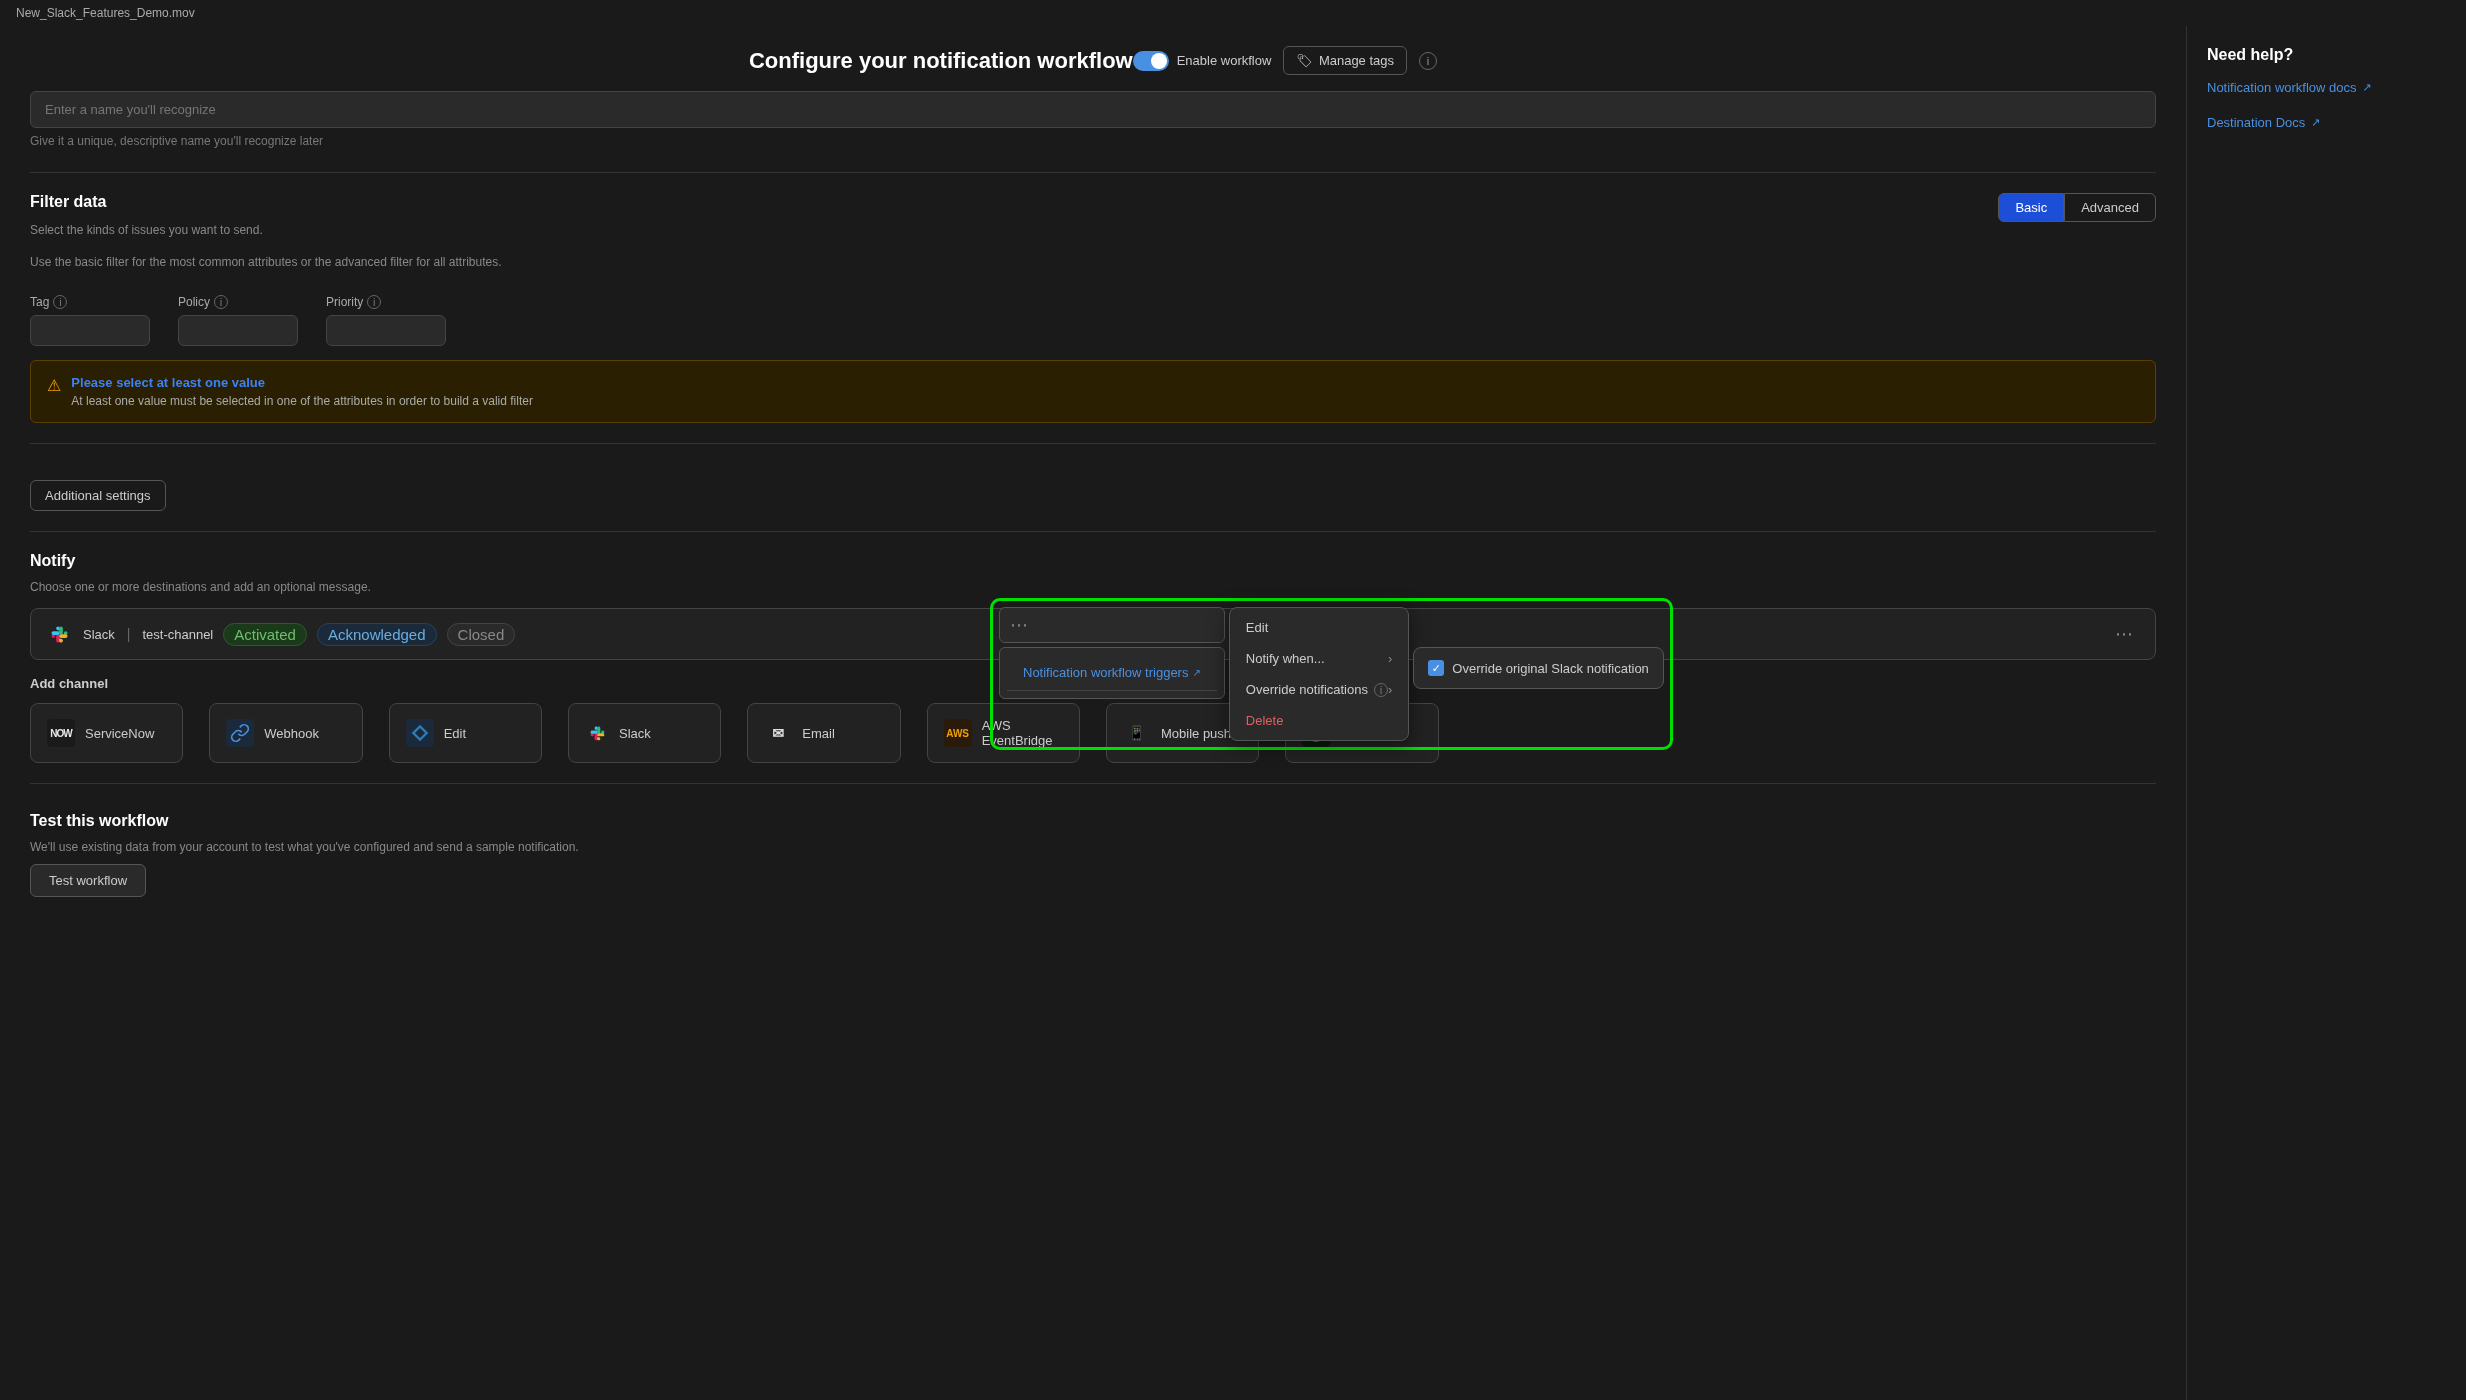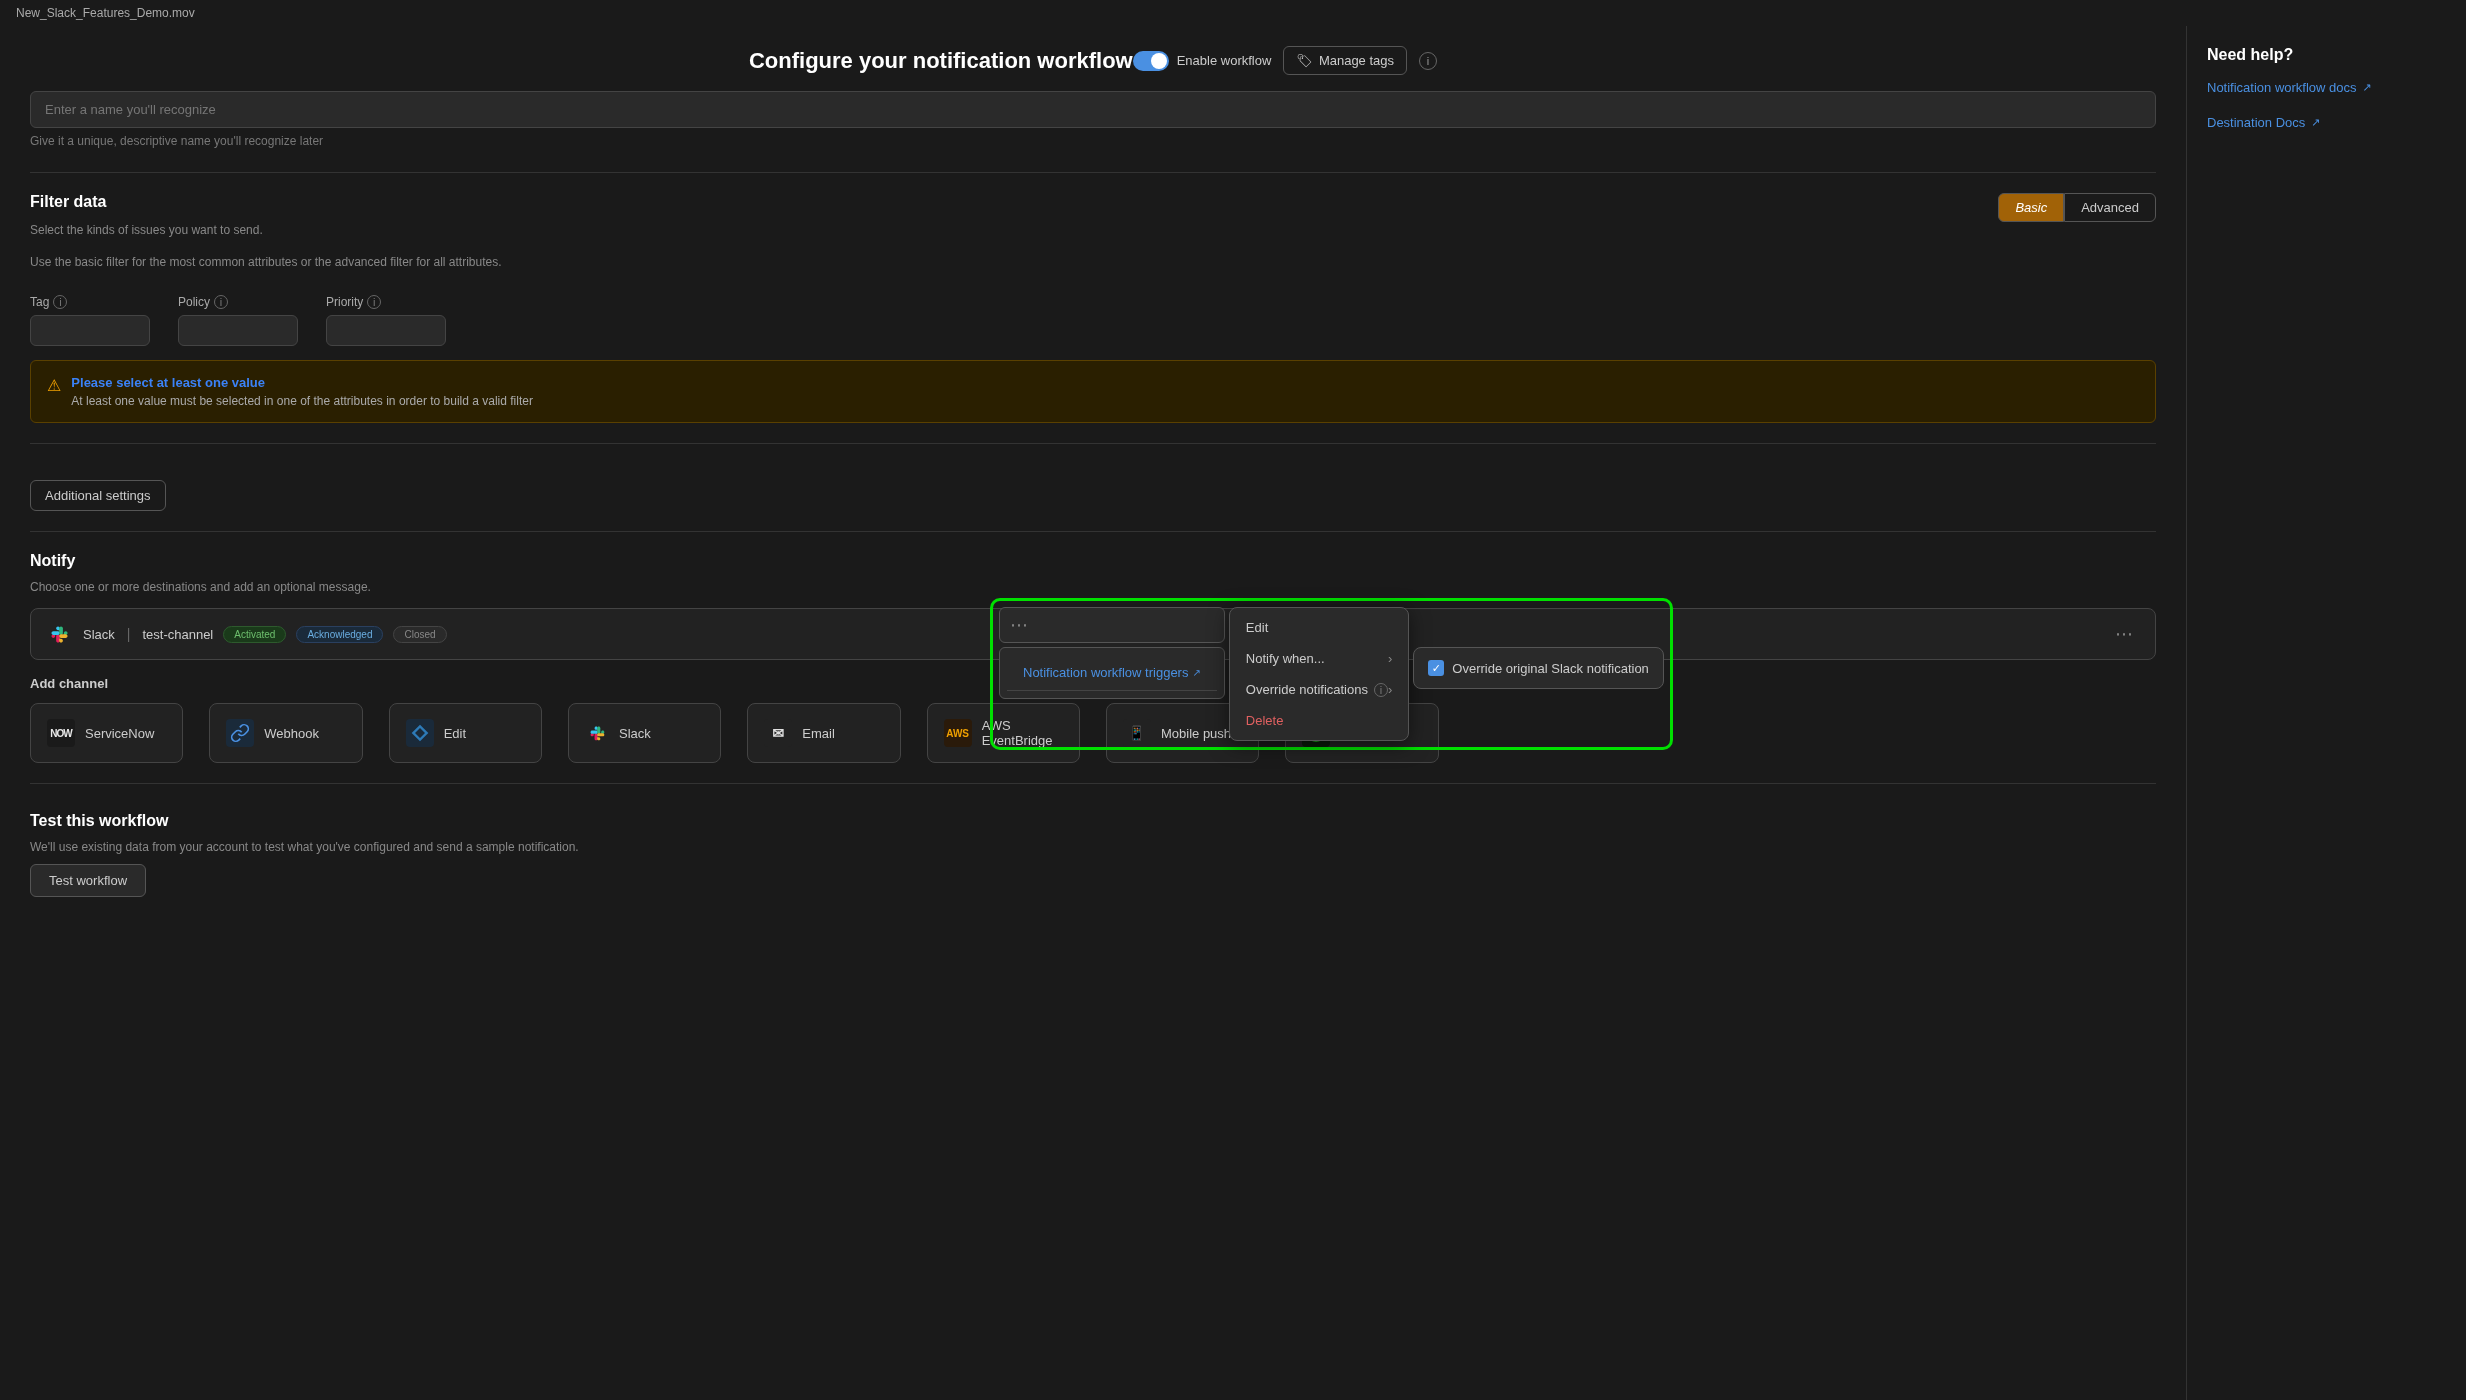--- a/index.html
+++ b/index.html
@@ -139,23 +139,22 @@
       padding: 6px 16px;
       border: 1px solid #555;
       background: transparent;
       color: #ccc;
       cursor: pointer;
       font-size: 13px;
     }
     .filter-toggle-btn:first-child { border-radius: 6px 0 0 6px; }
     .filter-toggle-btn:last-child { border-radius: 0 6px 6px 0; }
     .filter-toggle-btn.active {
-      background: #a16207;
+      background: #1d4ed8;
       color: #fff;
-      font-style: italic;
     }
     .filter-row {
       display: flex;
       gap: 28px;
       margin-top: 10px;
       clear: both;
     }
     .filter-group {
       display: flex;
       flex-direction: column;
@@ -245,21 +244,21 @@
       color: #ccc;
       font-weight: 500;
     }
     .channel-sep {
       color: #666;
       margin: 0 2px;
     }
     .badge {
       padding: 2px 10px;
       border-radius: 12px;
-      font-size: 10px;
+      font-size: 15px;
       font-weight: 500;
     }
     .badge-activated { background: #1a3a1a; color: #6dbf6d; border: 1px solid #2d5a2d; }
     .badge-acknowledged { background: #1a2a3a; color: #6aade0; border: 1px solid #2a4060; }
     .badge-closed { background: #2a2a2a; color: #888; border: 1px solid #444; }
     .channel-actions {
       margin-left: auto;
       display: flex;
       align-items: center;
       gap: 8px;

